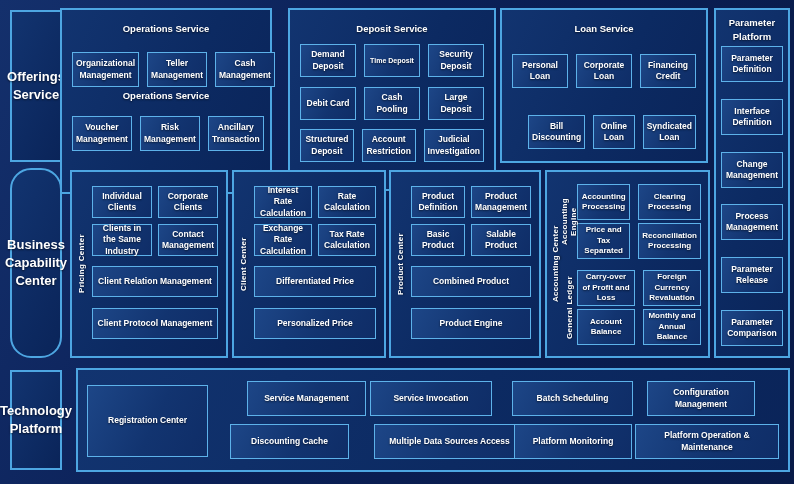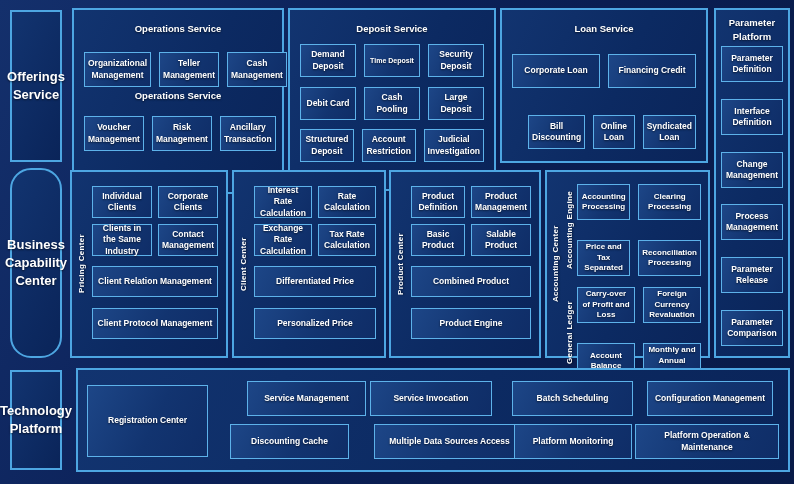--- a/index.html
+++ b/index.html
@@ -49,21 +49,21 @@
     position:absolute; left:20px; right:8px; top:14px; bottom:9px;
     display:flex; flex-direction:column;
   }
   .grid2 { display:grid; grid-template-columns:1fr 1fr; gap:6px; }
   .grid2 .box { height:32px; }
   .wide { height:31px; margin-top:10px; }
   .wide.last { margin-top:11px; }
   .acct-groups { position:absolute; left:16px; right:7px; top:12px; bottom:10px; }
   .acct-group { position:relative; padding-left:14px; }
   .acct-group .v-label { left:0; width:12px; }
-  .acct-grid { display:grid; grid-template-columns:1fr 1fr; gap:20px 8px; }
+  .acct-grid { display:grid; grid-template-columns:1fr 1fr; gap:3px 8px; }
   .acct-grid .box { height:36px; font-size:8px; }
   .param-col {
     position:absolute; left:5px; right:5px; top:36px; bottom:10px;
     display:flex; flex-direction:column; justify-content:space-between;
   }
   .param-col .box { height:36px; }
   .abs-box { position:absolute; }
   .small-text { font-size:7px; }
 </style>
 </head>
@@ -72,21 +72,21 @@
 <div class="sidebar-box" style="top:10px;height:152px;">
   <span>Offerings Service</span>
 </div>
 <div class="sidebar-box" style="top:168px;height:190px;border-radius:21px;">
   <span>Business Capability Center</span>
 </div>
 <div class="sidebar-box" style="top:370px;height:100px;">
   <span>Technology Platform</span>
 </div>
 
-<div class="panel" style="left:72px;top:8px;width:212px;height:186px;">
+<div class="panel" style="left:60px;top:8px;width:212px;height:186px;">
   <div class="p-title" style="top:13px;">Operations Service</div>
   <div class="row" style="top:42px;height:35px;">
     <div class="box">Organizational Management</div>
     <div class="box">Teller Management</div>
     <div class="box">Cash Management</div>
   </div>
   <div class="p-title" style="top:80px;">Operations Service</div>
   <div class="row" style="top:106px;height:35px;">
     <div class="box">Voucher Management</div>
     <div class="box">Risk Management</div>
@@ -109,20 +109,21 @@
   <div class="row" style="top:119px;height:33px;">
     <div class="box">Structured Deposit</div>
     <div class="box">Account Restriction</div>
     <div class="box">Judicial Investigation</div>
   </div>
 </div>
 
 <div class="panel" style="left:500px;top:8px;width:208px;height:155px;">
   <div class="p-title" style="top:13px;">Loan Service</div>
   <div class="row" style="top:44px;height:34px;">
+    <div class="box">Personal Loan</div>
     <div class="box">Corporate Loan</div>
     <div class="box">Financing Credit</div>
   </div>
   <div class="row" style="top:105px;height:34px;padding-left:16px;">
     <div class="box">Bill Discounting</div>
     <div class="box">Online Loan</div>
     <div class="box">Syndicated Loan</div>
   </div>
 </div>
 
@@ -203,19 +204,19 @@
     </div>
   </div>
 </div>
 
 <div class="panel" style="left:76px;top:368px;width:714px;height:104px;">
   <div class="box abs-box" style="left:9px;top:15px;width:121px;height:72px;">Registration Center</div>
 
   <div class="box abs-box" style="left:169px;top:11px;width:119px;height:35px;">Service Management</div>
   <div class="box abs-box" style="left:292px;top:11px;width:122px;height:35px;">Service Invocation</div>
   <div class="box abs-box" style="left:434px;top:11px;width:121px;height:35px;">Batch Scheduling</div>
-  <div class="box abs-box" style="left:569px;top:11px;width:126px;height:35px;">Configuration Management</div>
+  <div class="box abs-box" style="left:569px;top:11px;width:108px;height:35px;">Configuration Management</div>
 
   <div class="box abs-box" style="left:152px;top:54px;width:119px;height:35px;">Discounting Cache</div>
   <div class="box abs-box" style="left:296px;top:54px;width:151px;height:35px;">Multiple Data Sources Access</div>
   <div class="box abs-box" style="left:436px;top:54px;width:118px;height:35px;">Platform Monitoring</div>
   <div class="box abs-box" style="left:557px;top:54px;width:144px;height:35px;">Platform Operation &amp; Maintenance</div>
 </div>
 
 </body></html>

